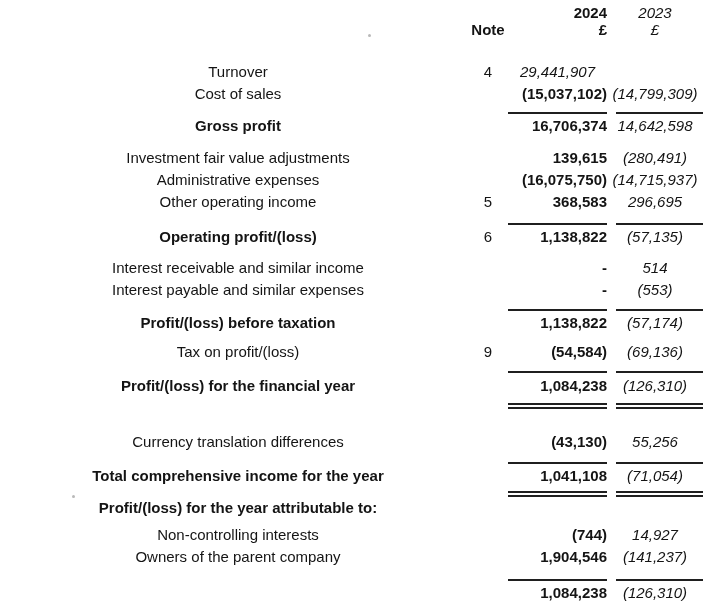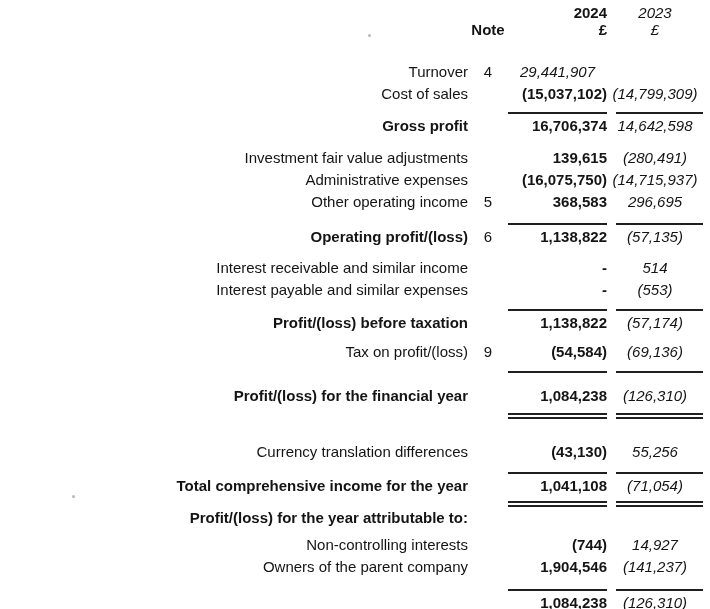--- a/index.html
+++ b/index.html
@@ -15,21 +15,21 @@
     overflow:hidden;
   }
   .row {
     display:grid;
     grid-template-columns:1fr 40px 99px 96px;
     align-items:baseline;
     line-height:22px;
     white-space:nowrap;
   }
   .row.hdr { line-height:17px; }
-  .c-label { text-align:right; }
+  .c-label { text-align:center; }
   .c-note  { text-align:center; }
   .c-24    { text-align:right; font-weight:bold; }
   .c-23    { text-align:center; font-style:italic; }
   .bold-label .c-label { font-weight:bold; }
   .hdr .c-note { font-weight:bold; }
   .rules {
     display:grid;
     grid-template-columns:1fr 40px 99px 96px;
   }
   .rule {
@@ -165,21 +165,21 @@
     <div class="c-23">(69,136)</div>
   </div>
 
   <div class="rules" style="margin-top:8px">
     <i></i>
       <i></i>
     <div class="rule"></div>
     <div class="rule r23"></div>
   </div>
 
-  <div class="row bold-label" style="margin-top:12px">
+  <div class="row bold-label" style="margin-top:2px">
     <div class="c-label">Profit/(loss) for the financial year</div>
     <div class="c-note"></div>
     <div class="c-24">1,084,238</div>
     <div class="c-23">(126,310)</div>
   </div>
 
   <div class="rules" style="margin-top:6px">
     <i></i>
       <i></i>
     <div class="dblrule"></div>

